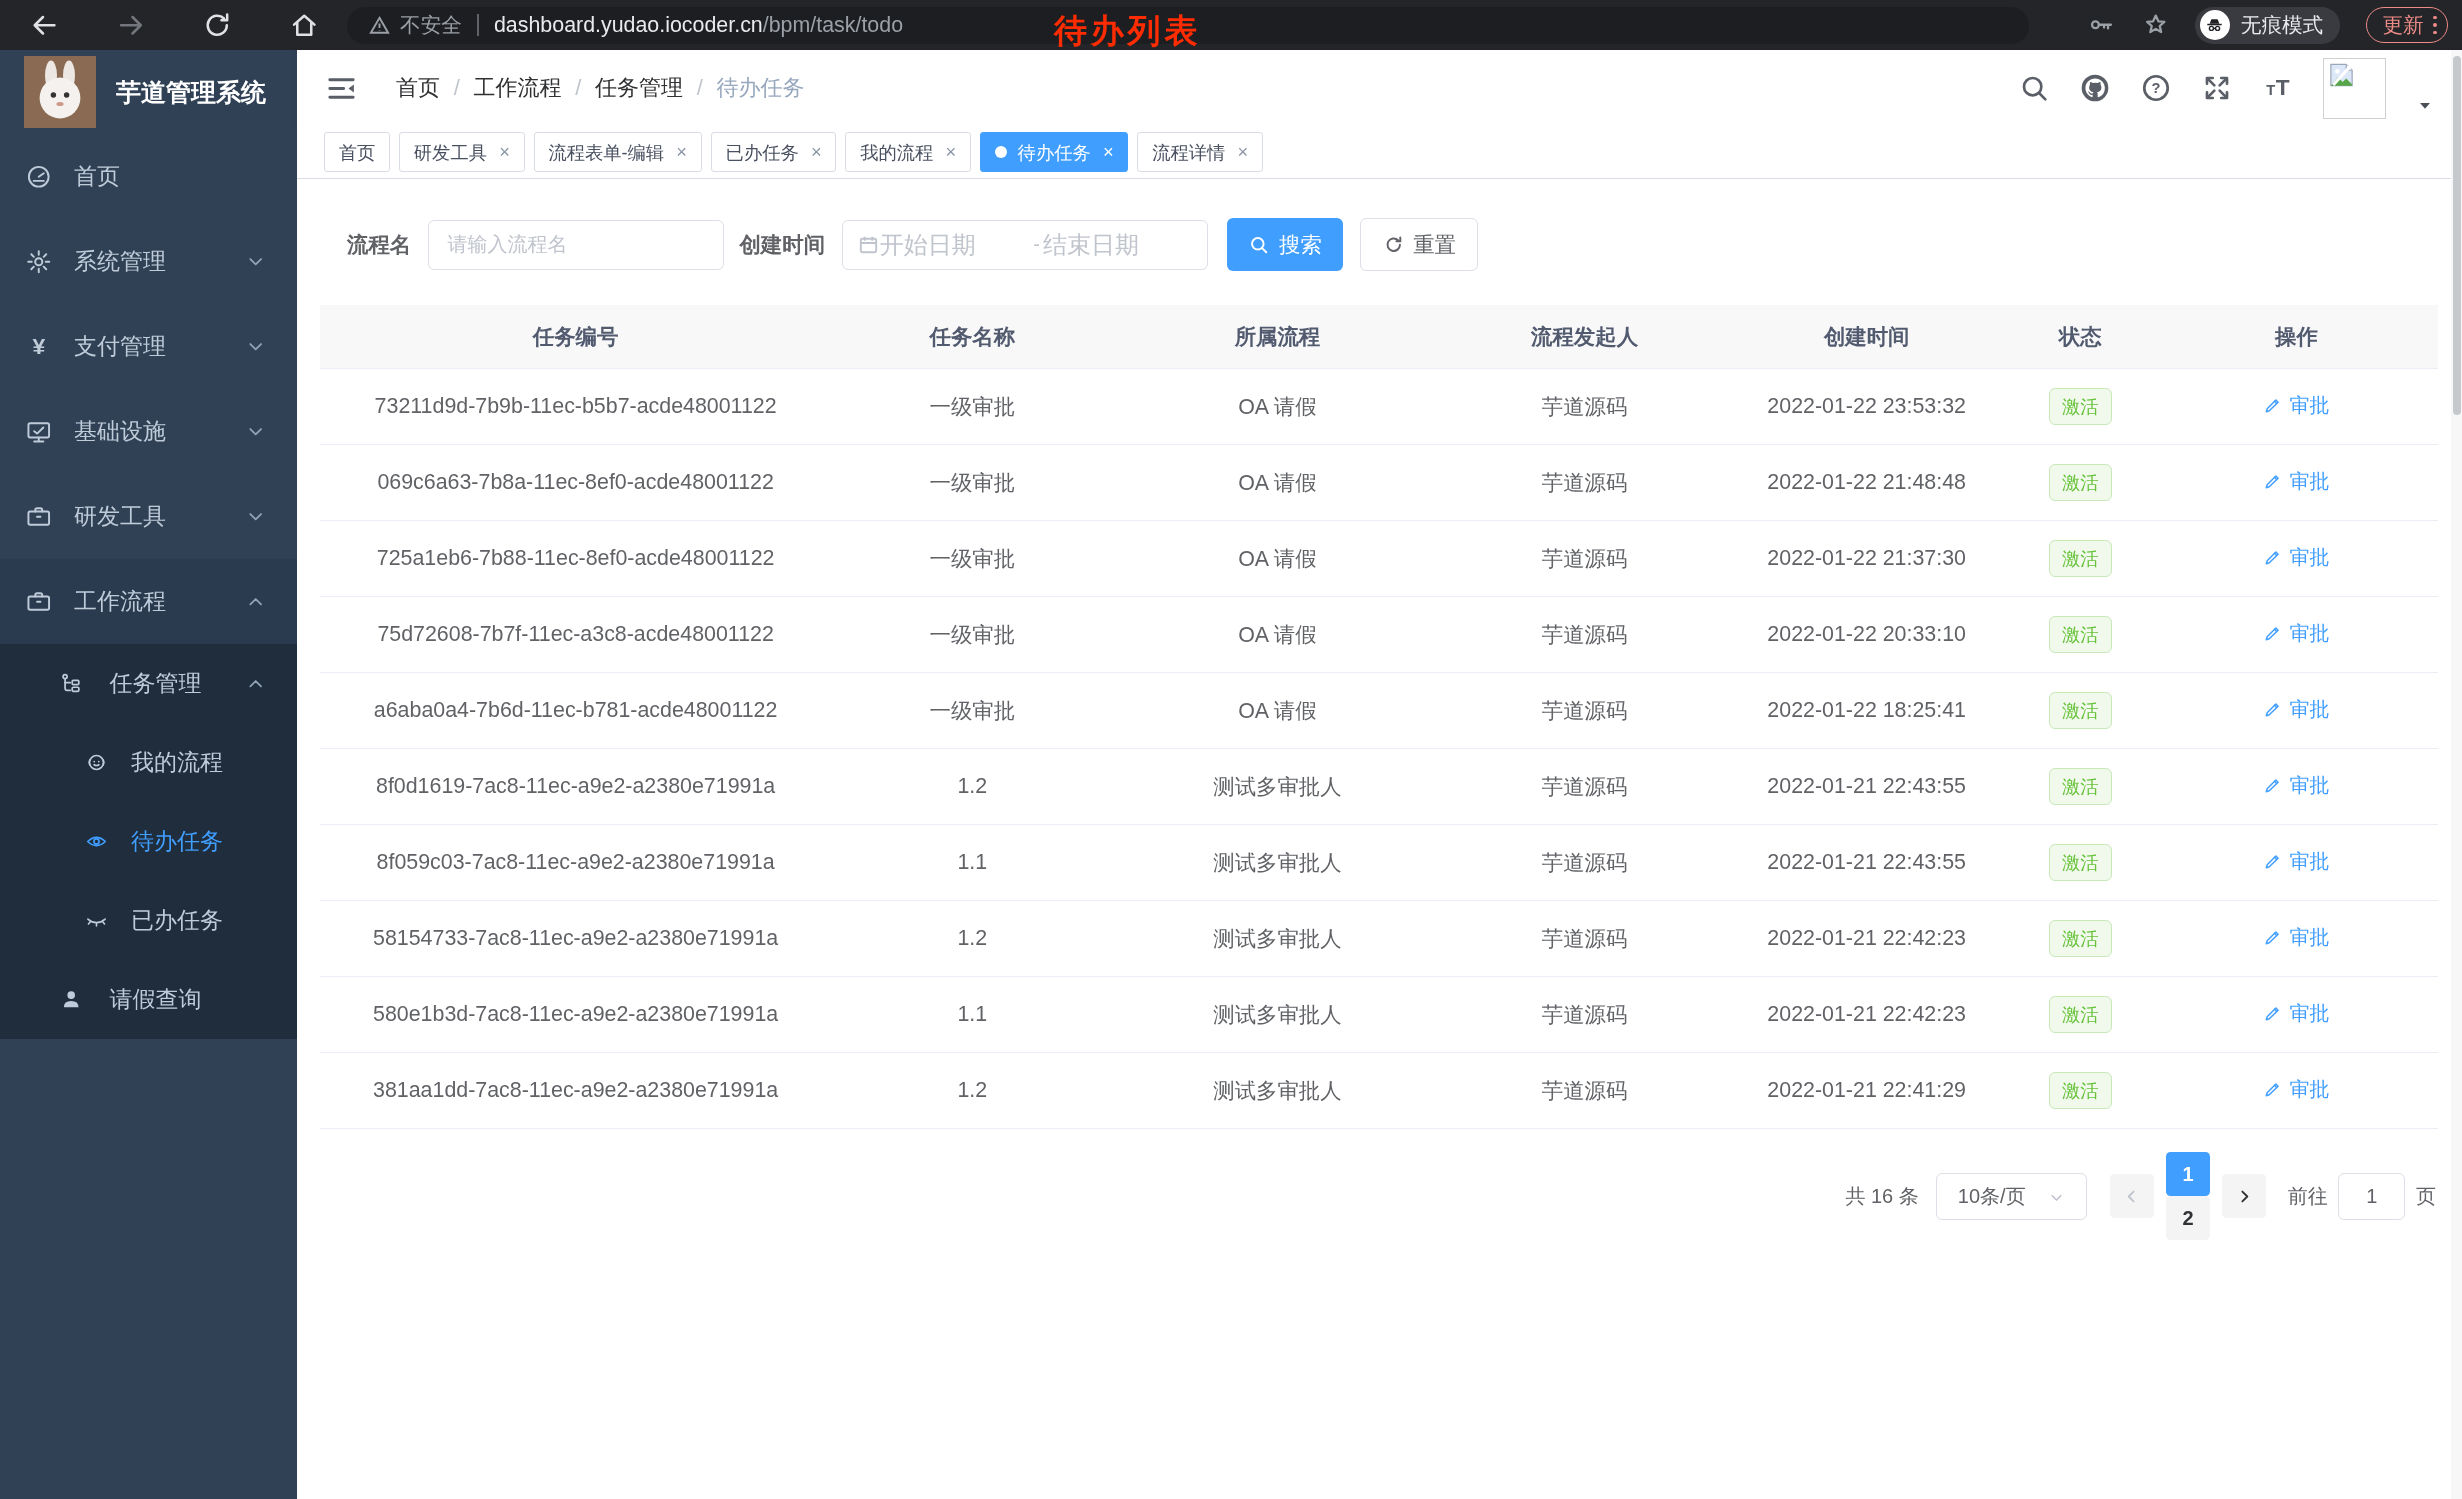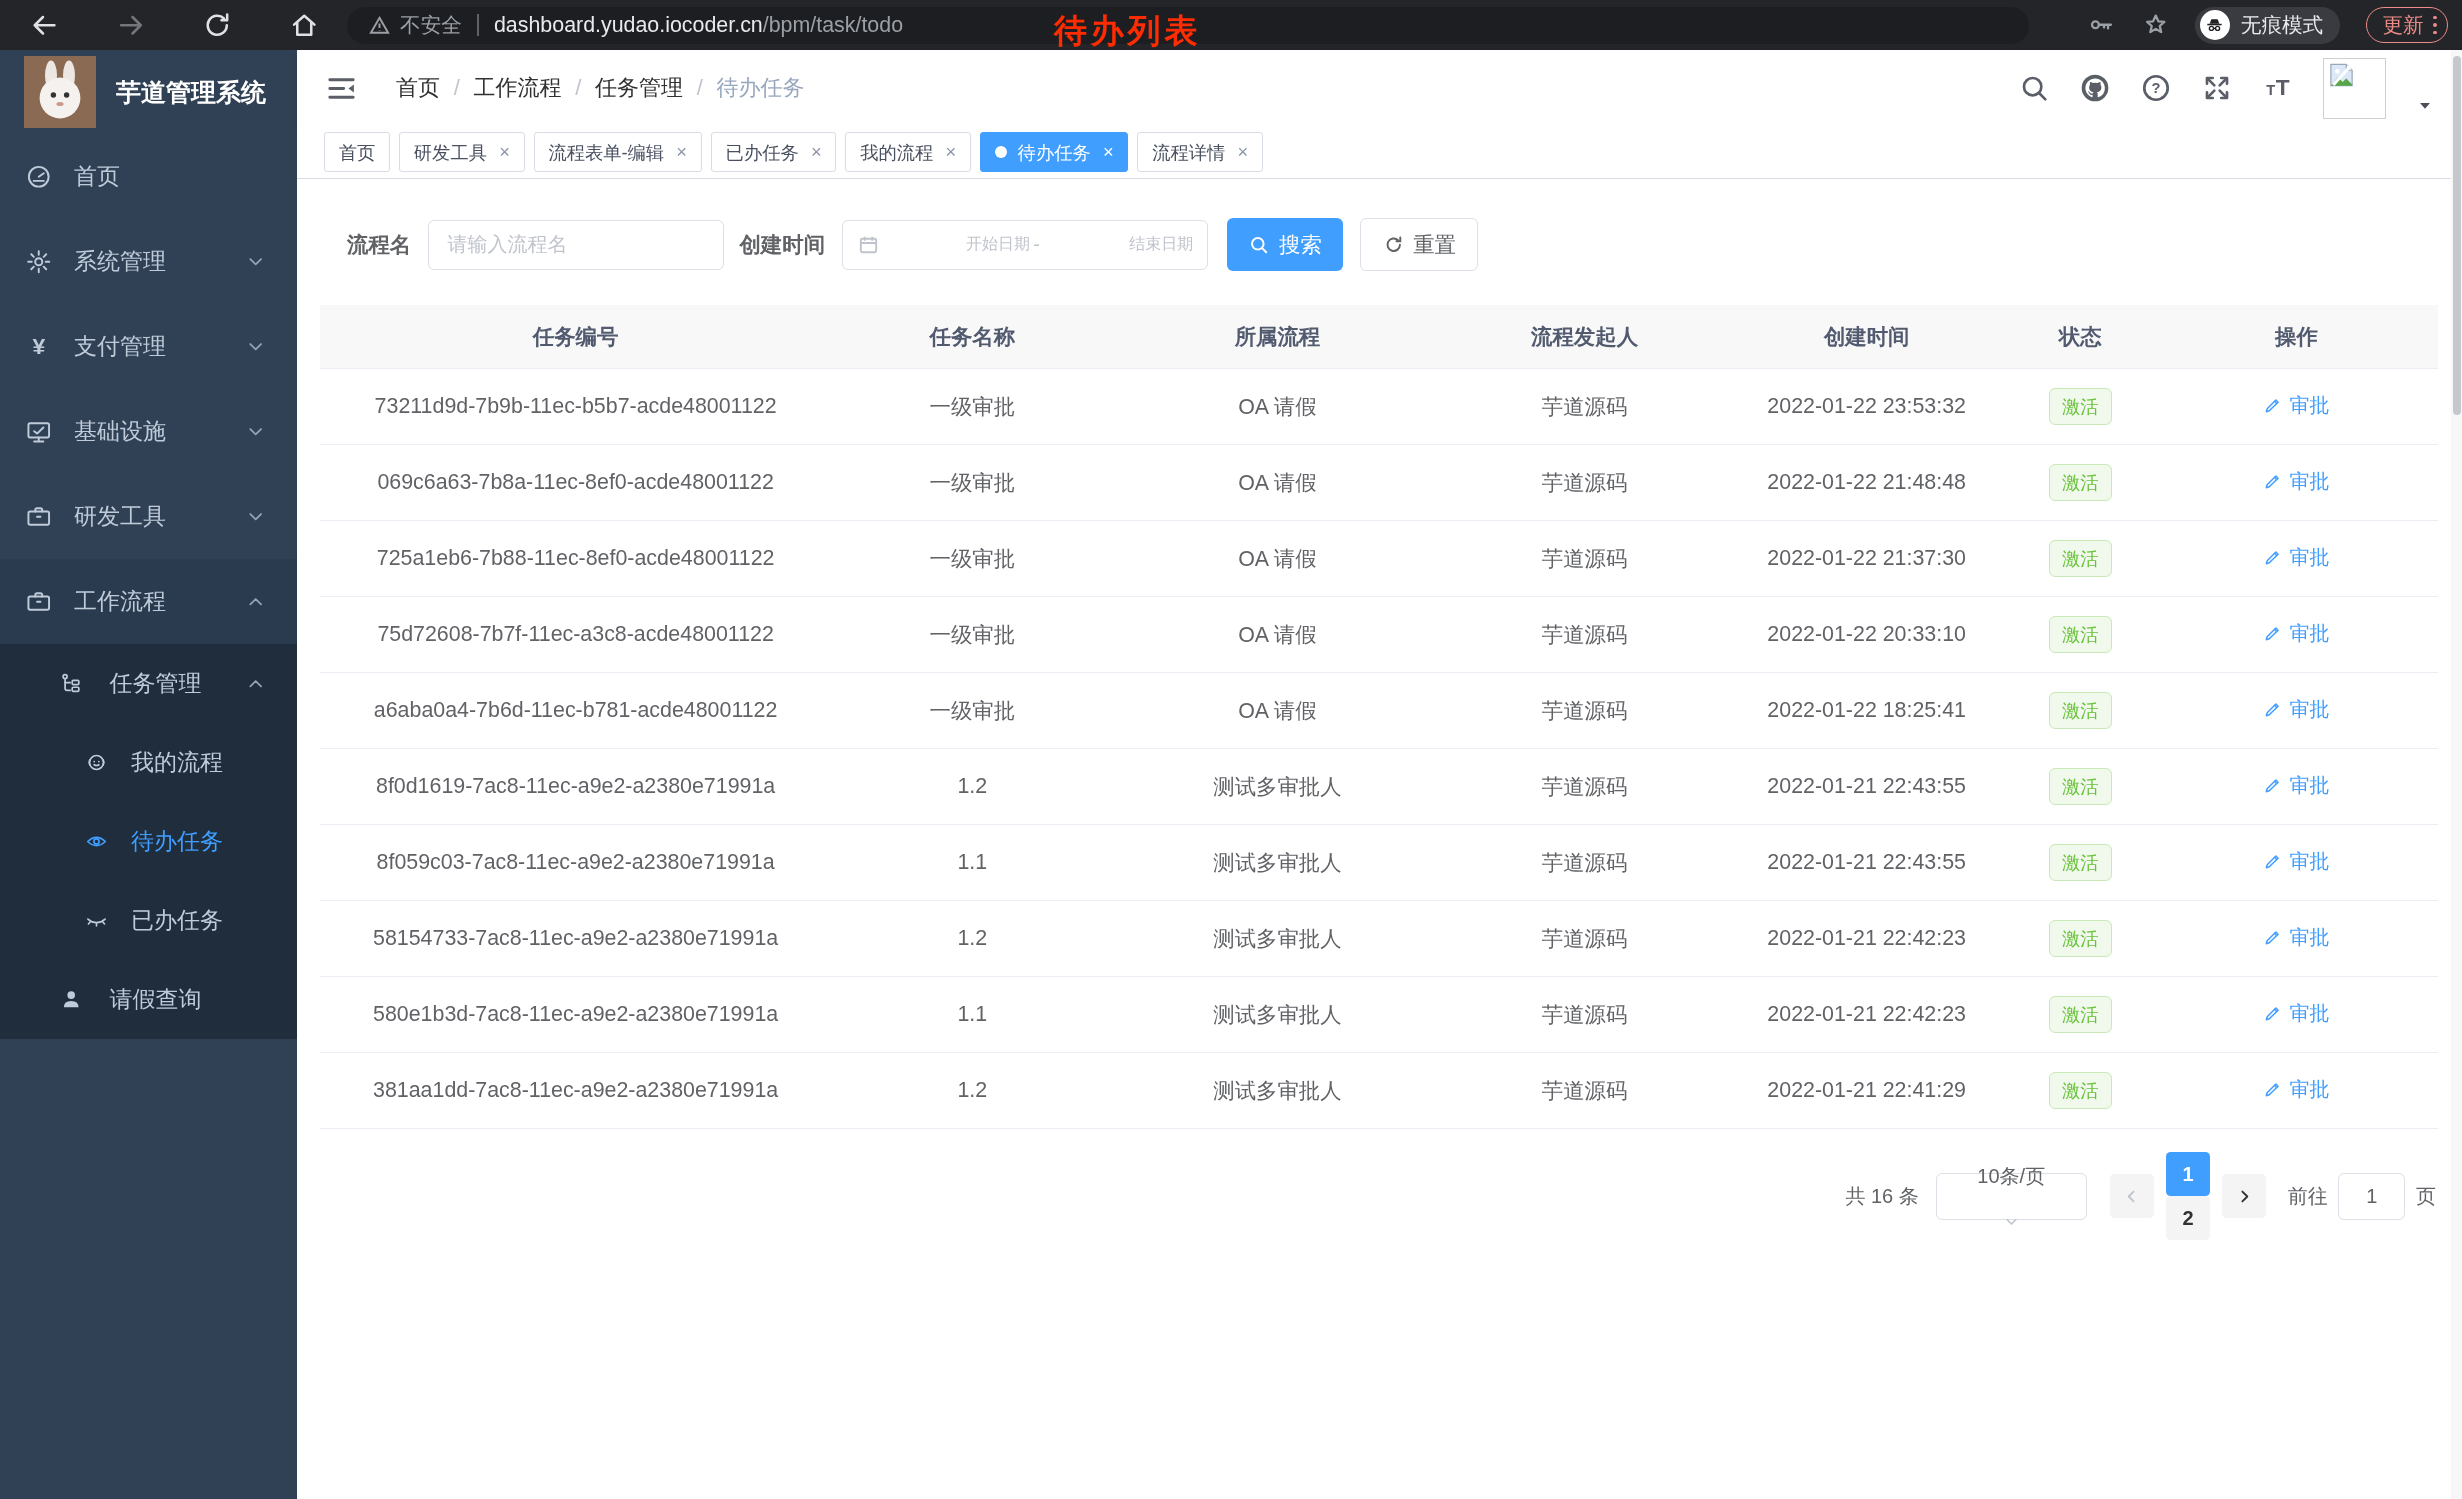--- a/index.html
+++ b/index.html
@@ -86,21 +86,21 @@
   .frow{position:absolute;left:50px;top:168px;height:53px;display:flex;align-items:center;}
   .flabel{font-size:21.4px;font-weight:700;color:#606266;margin-right:17px;white-space:nowrap;}
   .finput{width:296px;height:50px;border:1.5px solid #dcdfe6;border-radius:6.1px;font-size:20px;color:#606266;
           padding:0 18.3px;box-sizing:border-box;outline:none;font-family:inherit;}
   .finput::placeholder{color:#c0c4cc;}
   .gap2{margin-left:15.3px;}
   .drange{width:366px;height:50px;border:1.5px solid #dcdfe6;border-radius:6.1px;box-sizing:border-box;
           display:flex;align-items:center;padding:0 13.7px;}
   .drange .cal{width:23px;height:23px;color:#c0c4cc;}
   .drange .cal svg{width:100%;height:100%;fill:none;stroke:currentColor;stroke-width:2;}
-  .dph{flex:1;text-align:right;color:#c0c4cc;font-size:16px;}
+  .dph{flex:1;text-align:left;color:#c0c4cc;font-size:24px;}
   .dsep{color:#c0c4cc;font-size:20px;padding:0 3.1px;}
   .btn{height:53px;display:inline-flex;align-items:center;justify-content:center;gap:9.2px;border-radius:6.1px;
        font-size:21.4px;padding:0 21.4px;box-sizing:border-box;}
   .btn .bi{width:21.4px;height:21.4px;}
   .btn .bi svg{width:100%;height:100%;fill:none;stroke:currentColor;stroke-width:2.2;stroke-linecap:round;}
   .btn-primary{background:#409eff;color:#fff;border:none;margin-left:19px;}
   .btn-plain{background:#fff;color:#606266;border:1.5px solid #dcdfe6;margin-left:17px;}
   
   .tt{position:absolute;left:23px;top:255px;width:2118px;border-collapse:collapse;table-layout:fixed;}
   .tt th{height:61px;background:#f8f8f9;color:#515a6e;font-weight:700;font-size:21.4px;
@@ -108,21 +108,21 @@
   .tt td{height:73px;text-align:center;font-size:21.4px;color:#606266;border-bottom:1.5px solid #ebeef5;
          white-space:nowrap;overflow:hidden;}
   .badge{display:inline-block;padding:0 12.2px;height:37px;line-height:35px;background:#f0f9eb;
          border:1.5px solid #c9e8b8;border-radius:6.1px;color:#67c23a;font-size:18.3px;box-sizing:border-box;}
   .alink{color:#409eff;font-size:20px;display:inline-flex;align-items:center;gap:6.1px;cursor:pointer;}
   .alink .bi{width:20px;height:20px;}
   .alink .bi svg{width:100%;height:100%;fill:none;stroke:currentColor;stroke-width:1.8;stroke-linecap:round;stroke-linejoin:round;}
   
   .pg{position:absolute;top:1102px;right:26px;display:flex;align-items:center;font-size:20px;color:#606266;}
   .psel{width:151px;height:47px;border:1.5px solid #dcdfe6;border-radius:6.1px;display:flex;align-items:center;
-        justify-content:center;gap:22px;margin:4px 17px;box-sizing:border-box;flex-direction:column;}
+        justify-content:center;gap:22px;margin:4px 17px;box-sizing:border-box;}
   .psel .pc{width:17px;height:17px;color:#c0c4cc;}
   .psel .pc svg{width:100%;height:100%;fill:none;stroke:currentColor;stroke-width:2.4;stroke-linecap:round;stroke-linejoin:round;}
   .pbtn{width:44px;height:44px;border-radius:4.6px;background:#f4f4f5;display:flex;align-items:center;
         justify-content:center;margin:0 6.1px;font-size:20px;color:#303133;font-weight:700;}
   .pbtn svg{width:17px;height:17px;fill:none;stroke:currentColor;stroke-width:2.6;stroke-linecap:round;stroke-linejoin:round;}
   .pbtn.dis{color:#c0c4cc;}
   .pbtn.cur{background:#409eff;color:#fff;}
   .goto{margin-left:15.3px;}
   .ginput{width:67px;height:47px;border:1.5px solid #dcdfe6;border-radius:6.1px;text-align:center;font-size:20px;
           color:#606266;margin:0 10.7px;box-sizing:border-box;outline:none;font-family:inherit;}

